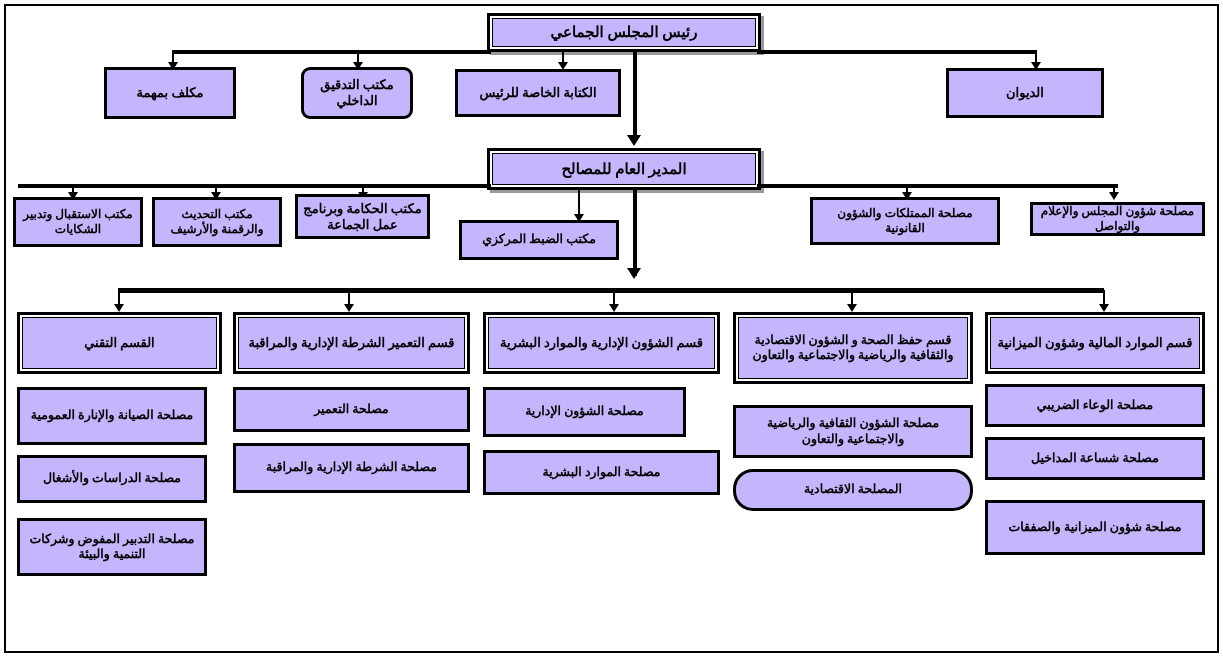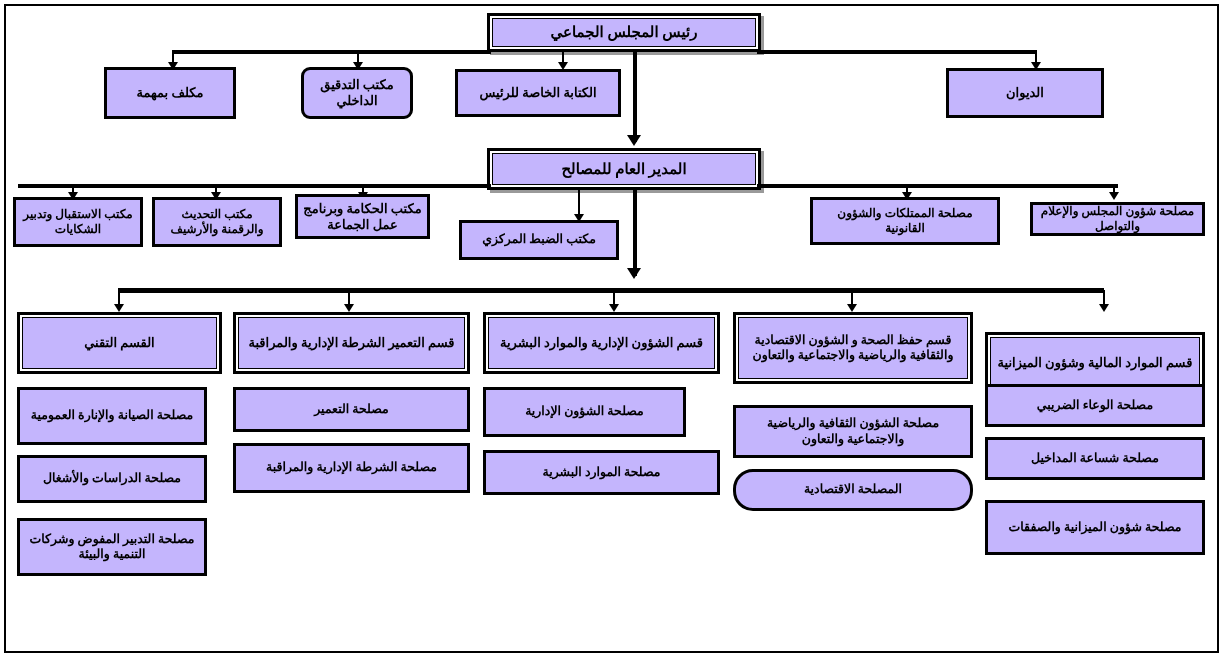--- a/index.html
+++ b/index.html
@@ -220,21 +220,21 @@
   <div class="box" style="left:733px;top:405px;width:240px;height:53px;font-size:12.5px;">
     <span class="txt">مصلحة الشؤون الثقافية والرياضية والاجتماعية والتعاون</span>
   </div>
   <div class="box double" style="left:733px;top:312px;width:240px;height:72px;font-size:12.5px;">
     <span class="txt">قسم حفظ الصحة و الشؤون الاقتصادية والثقافية والرياضية والاجتماعية والتعاون</span>
   </div>
   <div class="box" style="left:733px;top:469px;width:240px;height:42px;font-size:12.5px;border-radius:20px;">
     <span class="txt">المصلحة الاقتصادية</span>
   </div>
 
-  <div class="box double" style="left:985px;top:312px;width:220px;height:62px;font-size:13px;margin-top:20px;">
+  <div class="box double" style="left:985px;top:312px;width:220px;height:62px;font-size:13px;">
     <span class="txt">قسم الموارد المالية وشؤون الميزانية</span>
   </div>
   <div class="box" style="left:985px;top:384px;width:220px;height:43px;font-size:12.5px;">
     <span class="txt">مصلحة الوعاء الضريبي</span>
   </div>
   <div class="box" style="left:985px;top:437px;width:220px;height:43px;font-size:12.5px;">
     <span class="txt">مصلحة شساعة المداخيل</span>
   </div>
   <div class="box" style="left:985px;top:500px;width:220px;height:55px;font-size:12.5px;">
     <span class="txt">مصلحة شؤون الميزانية والصفقات</span>

